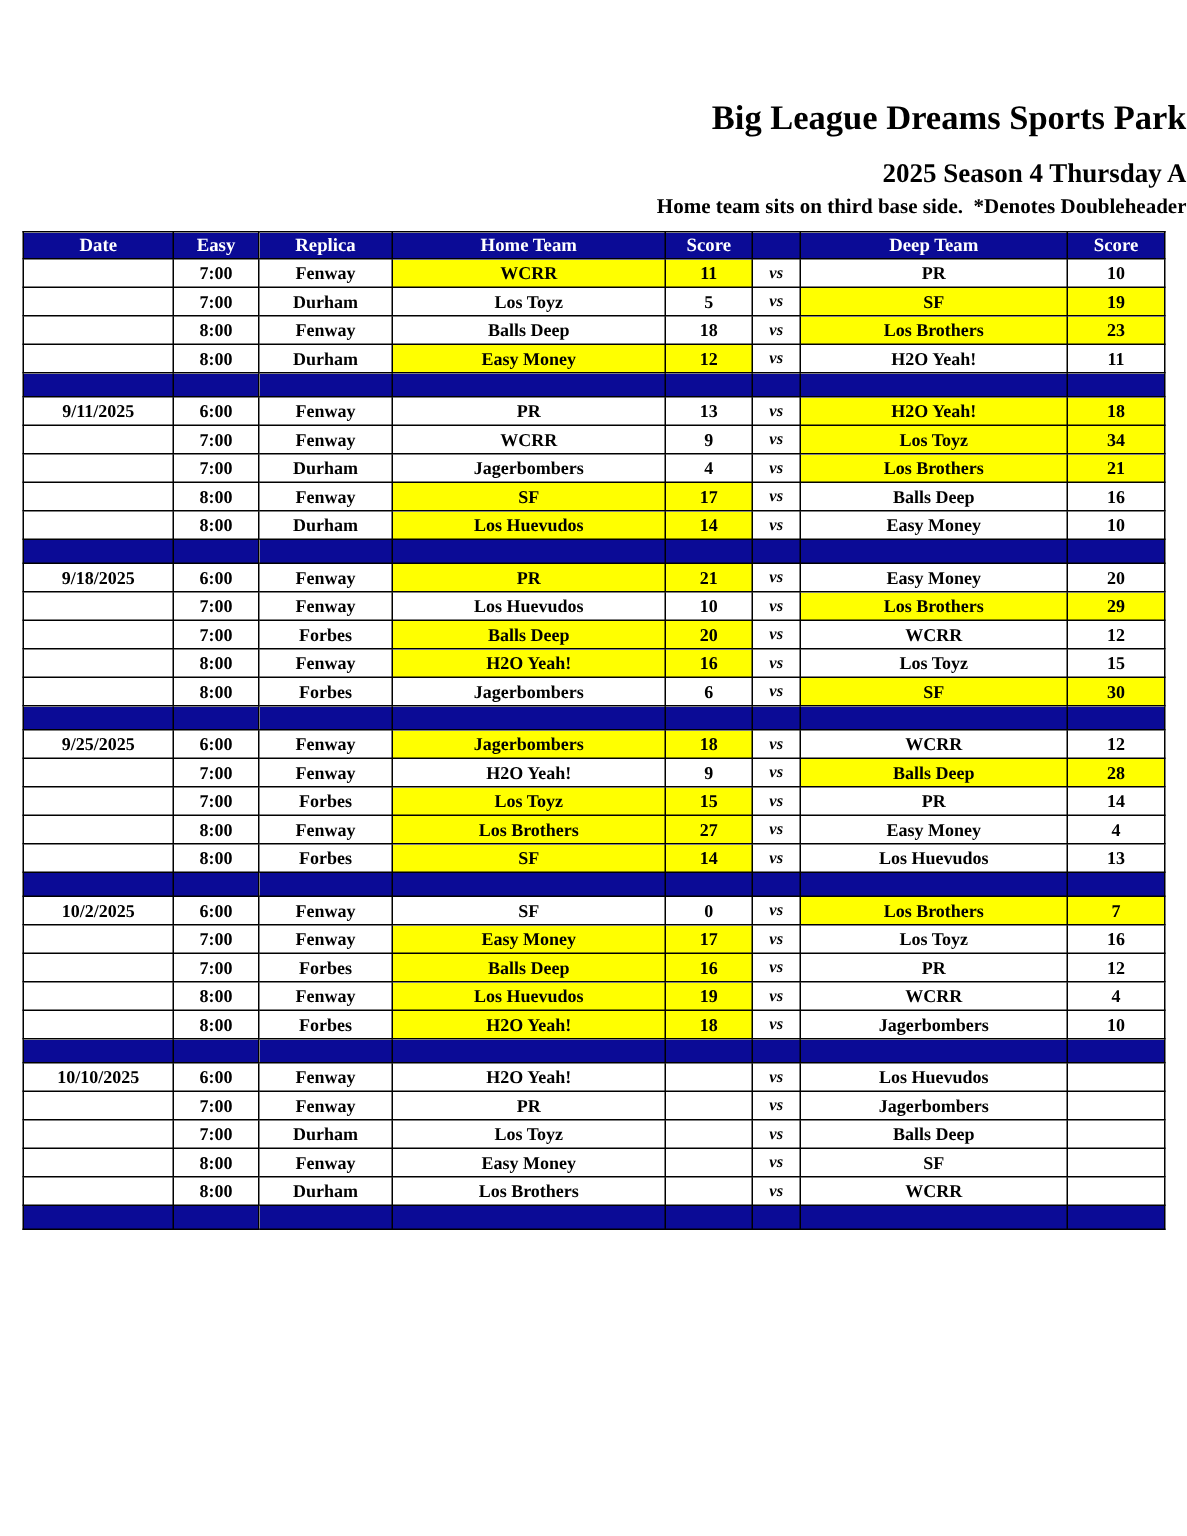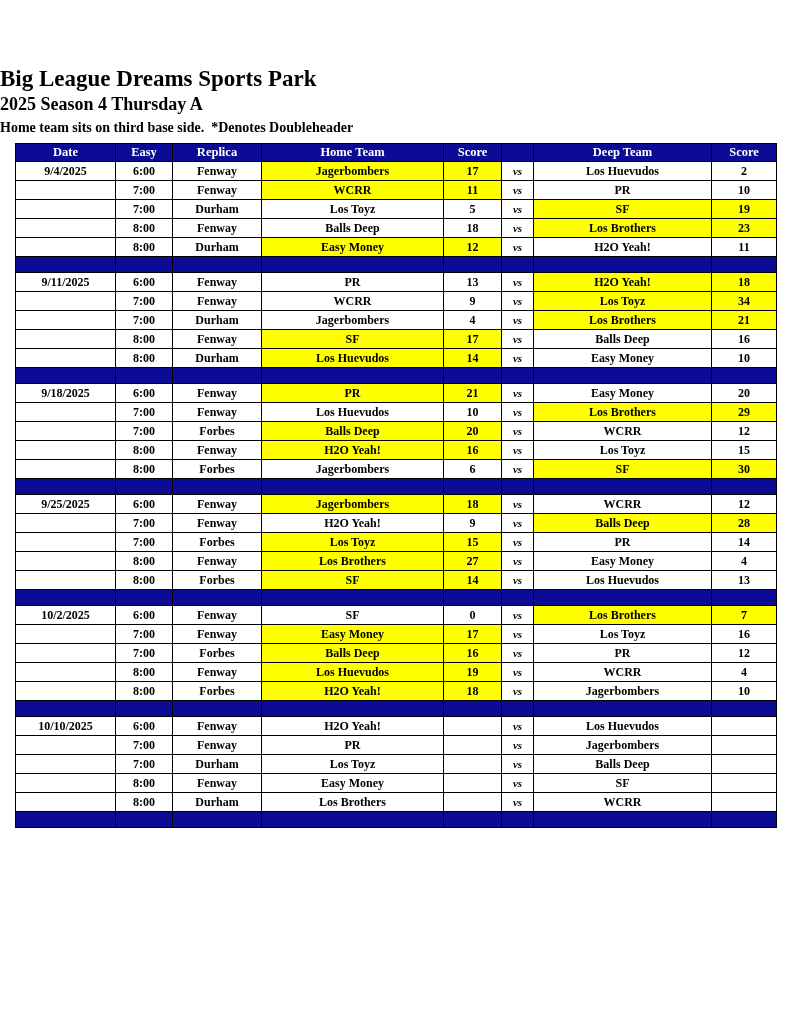--- a/index.html
+++ b/index.html
@@ -1,22 +1,22 @@
 <!DOCTYPE html>
 <html><head>
 <meta charset="utf-8">
 <style>
   html,body{margin:0;padding:0;background:#ffffff;}
   .page{
     width:791px;height:1024px;background:#ffffff;overflow:hidden;
     font-family:"Liberation Serif","DejaVu Serif",serif;color:#000;
   }
-  .titles{padding-top:66px;text-align:left;}
+  .titles{padding-top:66px;text-align:right;}
   .title{font-size:23px;font-weight:bold;line-height:1.15;}
-  .subtitle{font-size:18px;font-weight:bold;line-height:1.2;margin-top:2px;}
+  .subtitle{font-size:18px;font-weight:bold;line-height:1.2;margin-top:13px;}
   .note{font-size:14px;font-weight:bold;margin-top:4px;white-space:pre-wrap;}
   table.sched{
     border-collapse:collapse;table-layout:fixed;
     width:761px;margin:7px 16px 0 15px;
   }
   .sched td,.sched th{
     border:1px solid #000;padding:0 2px;text-align:center;
     font-weight:bold;font-size:12px;line-height:1;
     overflow:hidden;white-space:nowrap;
   }
@@ -56,30 +56,20 @@
         <th>Replica</th>
         <th>Home Team</th>
         <th>Score</th>
         <th></th>
         <th>Deep Team</th>
         <th>Score</th>
       </tr>
     </thead>
     <tbody id="sched-body">
         <tr class="game">
-          <td>9/4/2025</td>
-          <td>6:00</td>
-          <td>Fenway</td>
-          <td class="hl">Jagerbombers</td>
-          <td class="hl">17</td>
-          <td class="vs">vs</td>
-          <td>Los Huevudos</td>
-          <td>2</td>
-        </tr>
-        <tr class="game">
           <td></td>
           <td>7:00</td>
           <td>Fenway</td>
           <td class="hl">WCRR</td>
           <td class="hl">11</td>
           <td class="vs">vs</td>
           <td>PR</td>
           <td>10</td>
         </tr>
         <tr class="game">

